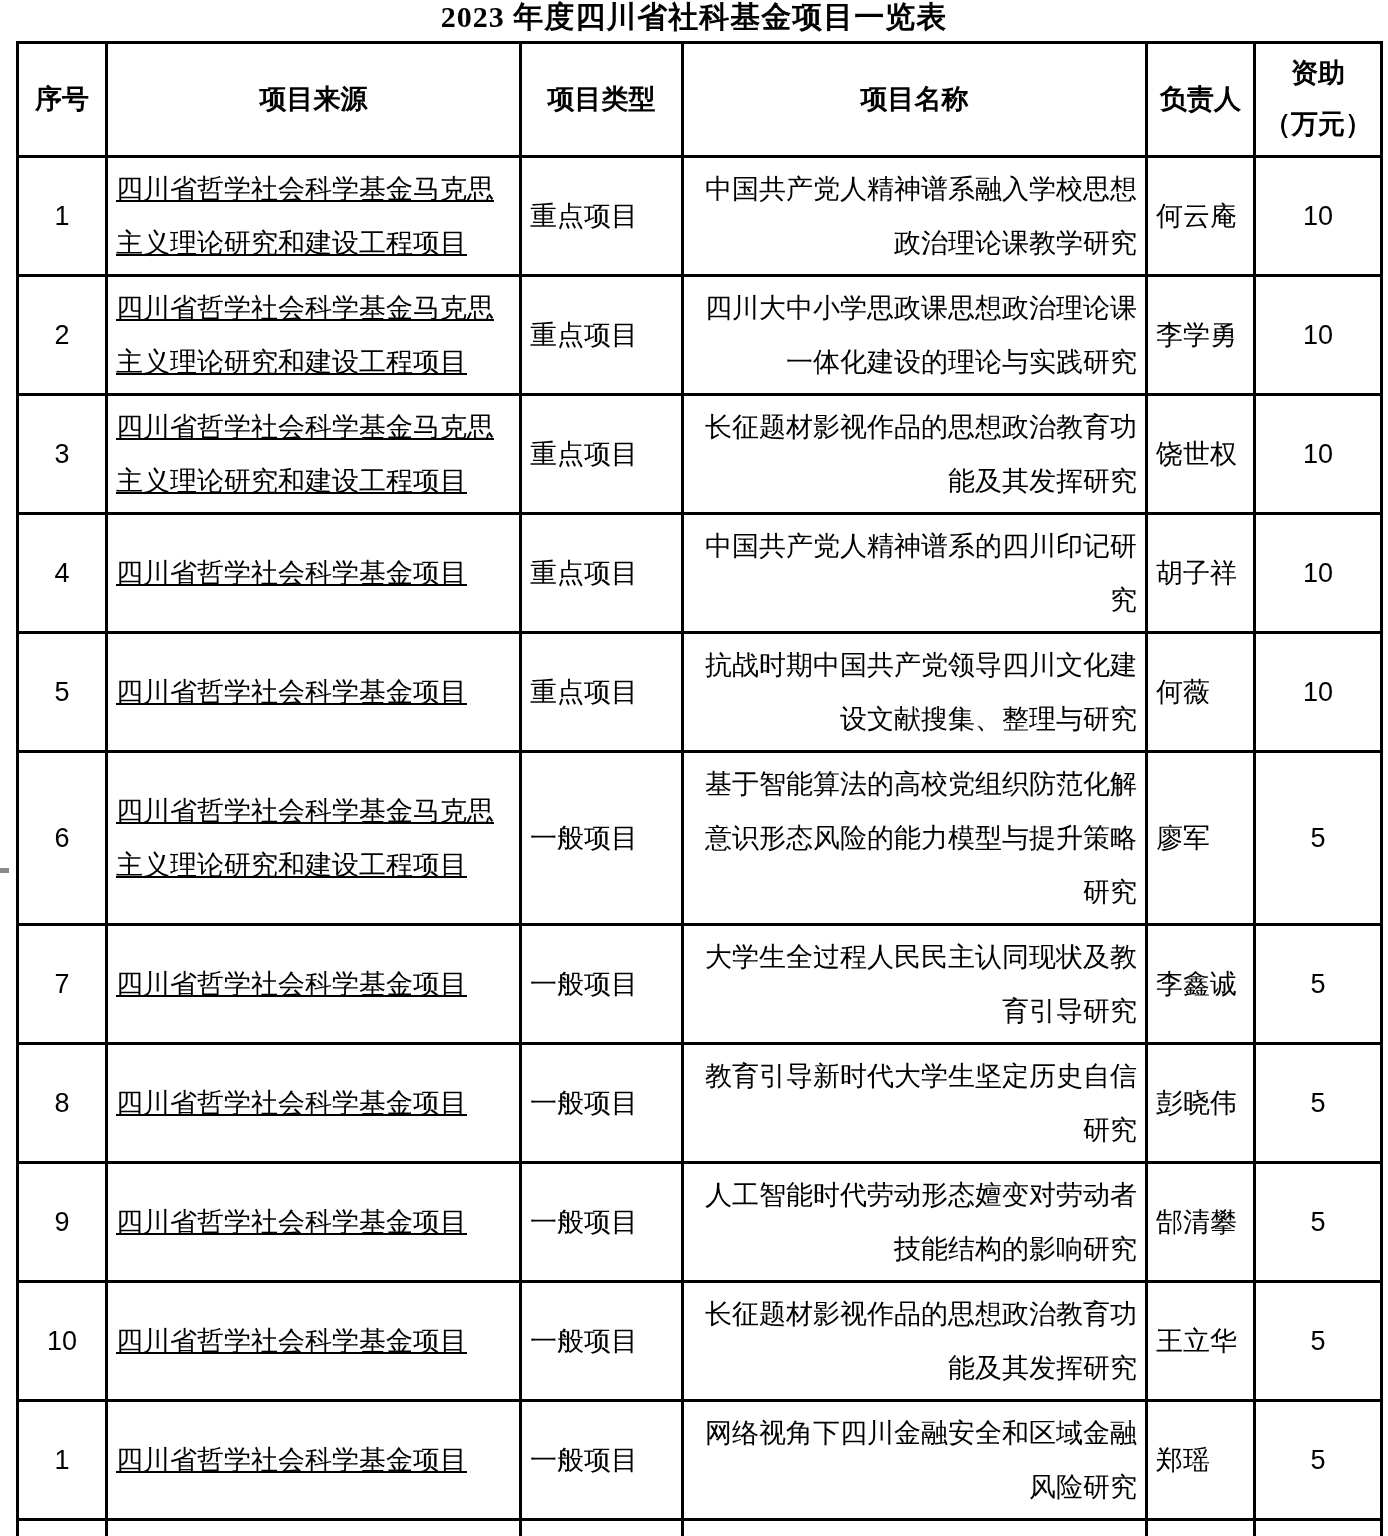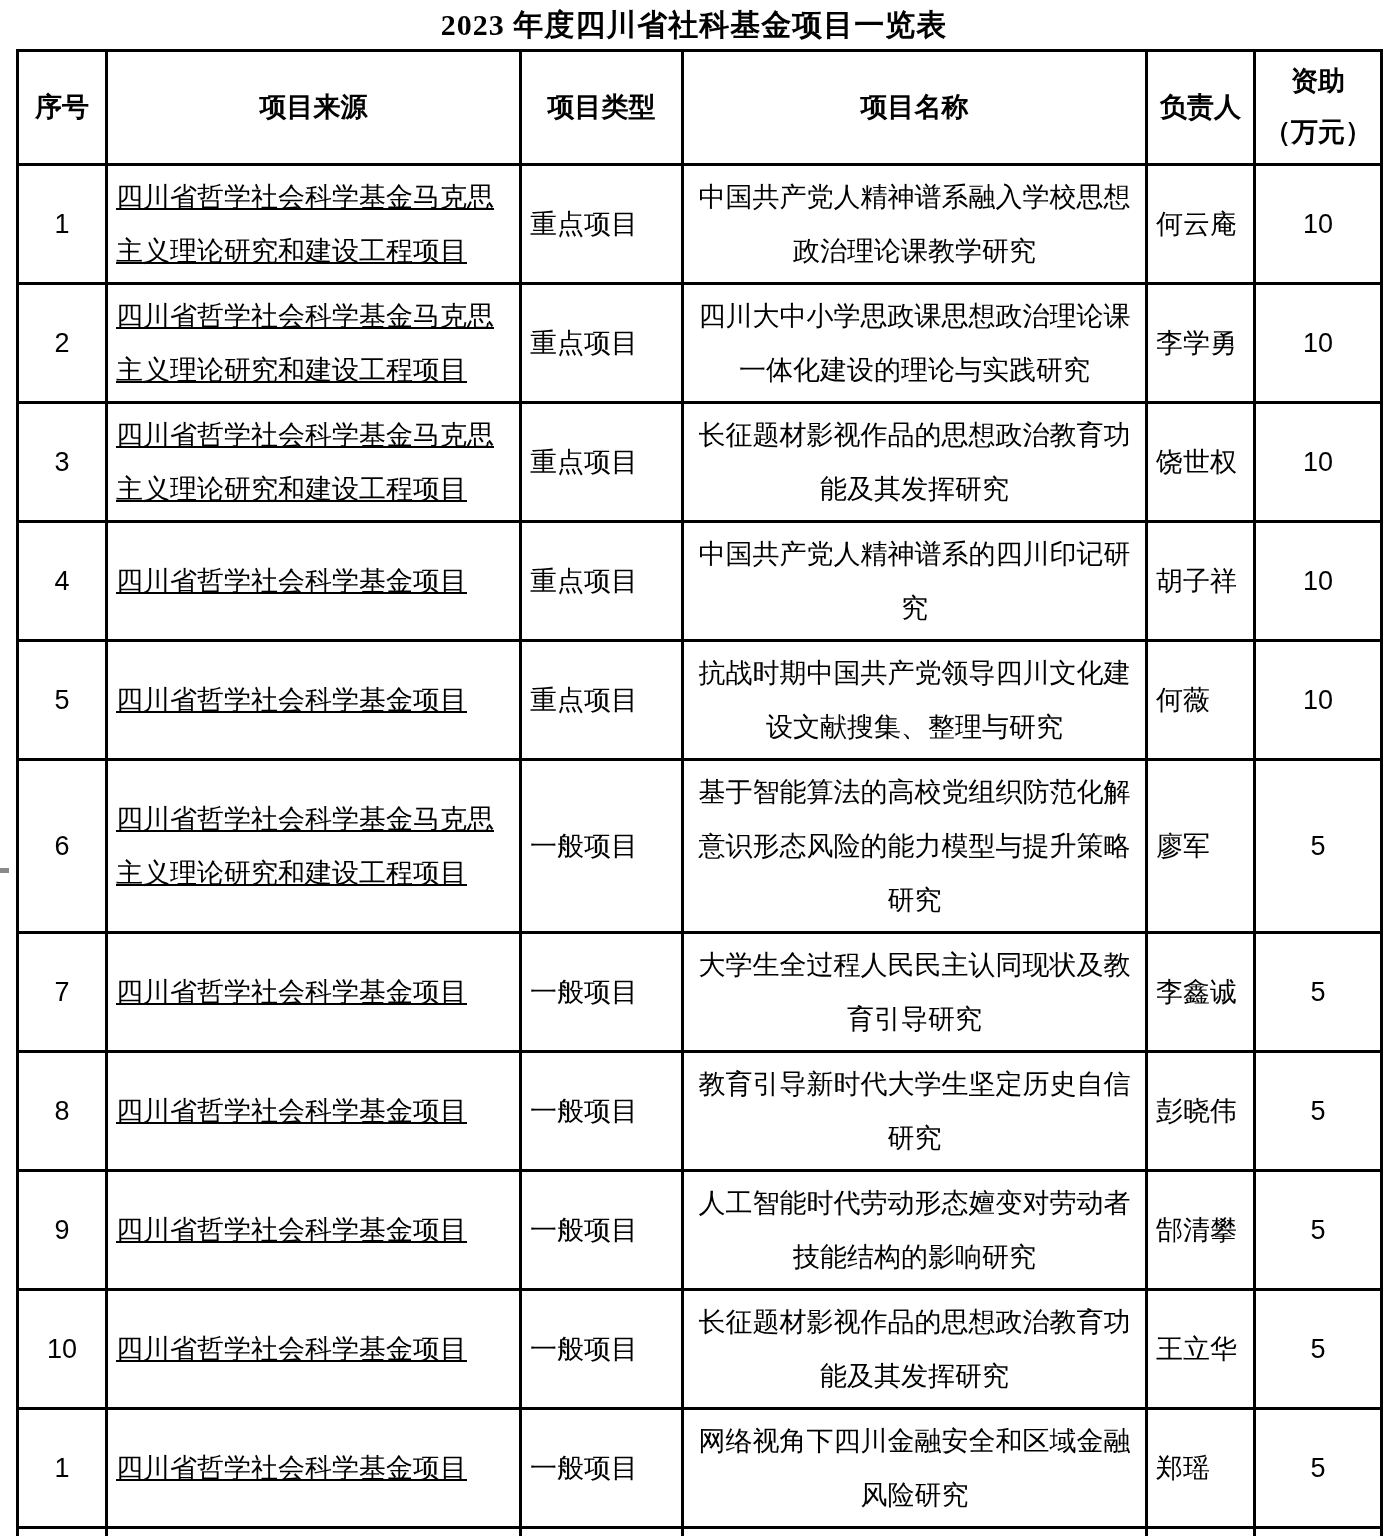--- a/index.html
+++ b/index.html
@@ -14,21 +14,21 @@
     width: 1388px;
     height: 1536px;
     background: #ffffff;
     overflow: hidden;
   }
   .doc-title {
     text-align: center;
     font-size: 30px;
     font-weight: bold;
     letter-spacing: 1px;
-    padding-top: 8px;
+    padding-top: 0;
     margin: 0 0 8px 0;
     line-height: 1.1;
   }
   table.fund-table {
     border-collapse: collapse;
     table-layout: fixed;
     margin-left: 16px;
     width: 1364px;
     background: #ffffff;
   }
@@ -50,21 +50,21 @@
     line-height: 1.9;
   }
   .h-source { text-align: left; padding-left: 28px; }
   .h-fund span { display: block; font-family: Liberation Serif, serif; }
   .c-no, .c-fund {
     text-align: center;
     font-family: "Liberation Sans", "DejaVu Sans", sans-serif;
     font-size: 26px;
   }
   .c-source { text-align: left; padding-left: 28px; padding-right: 6px; text-decoration: underline; }
-  .c-name   { text-align: center; padding-left: 16px; padding-right: 8px; }
+  .c-name   { text-align: right; padding-left: 16px; padding-right: 8px; }
   .c-type, .c-leader { text-align: left; }
   .margin-artifact {
     position: absolute;
     left: 0;
     top: 868px;
     width: 9px;
     height: 5px;
     background: #8a8a8a;
   }
 </style>

